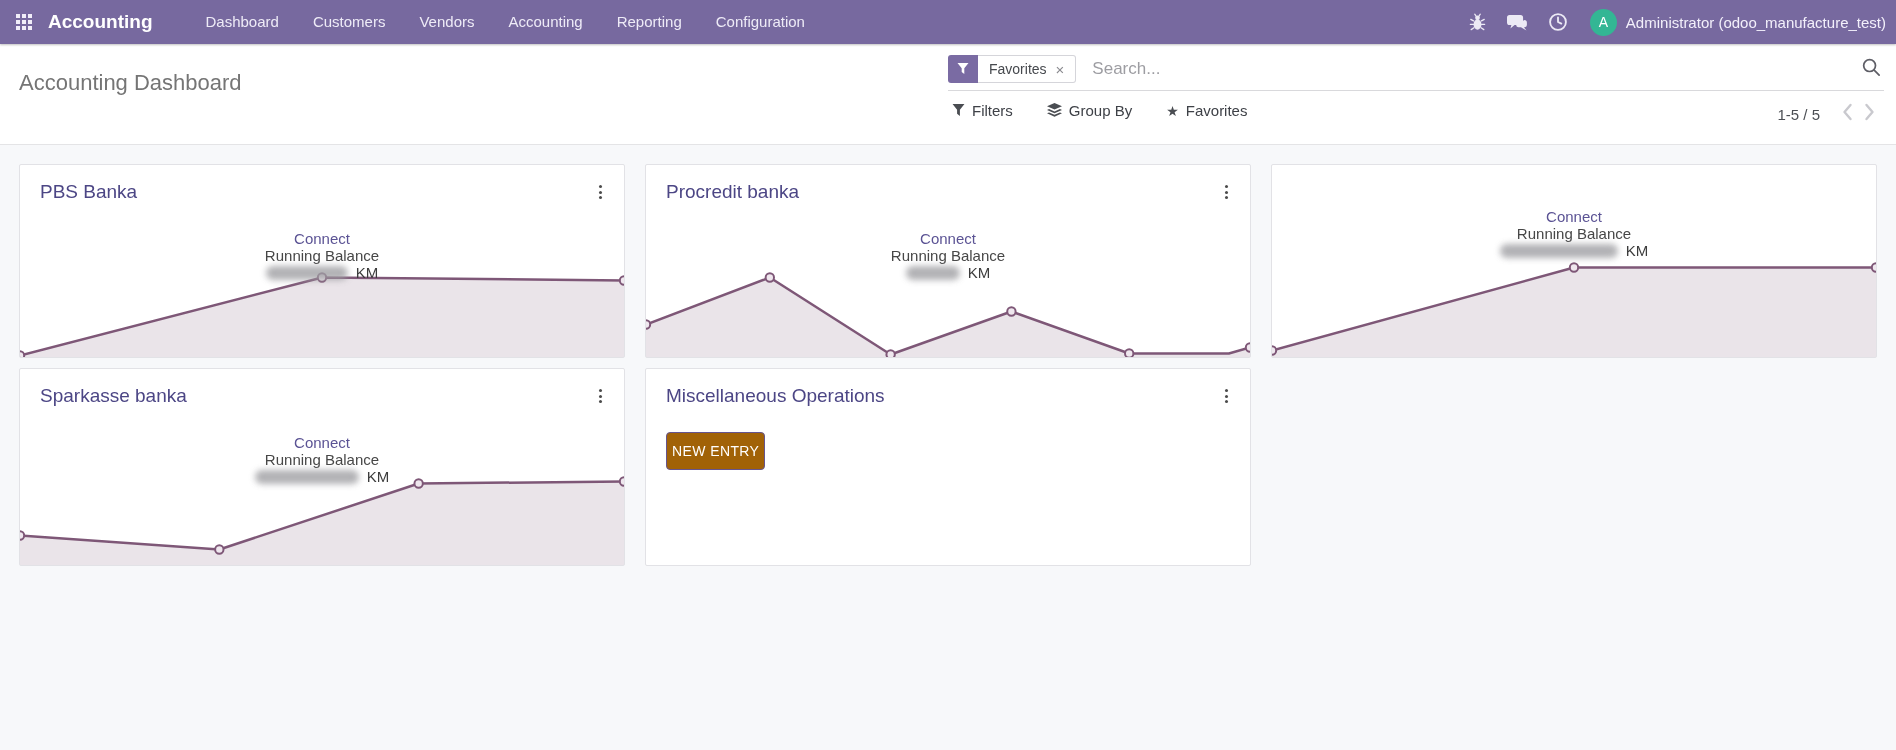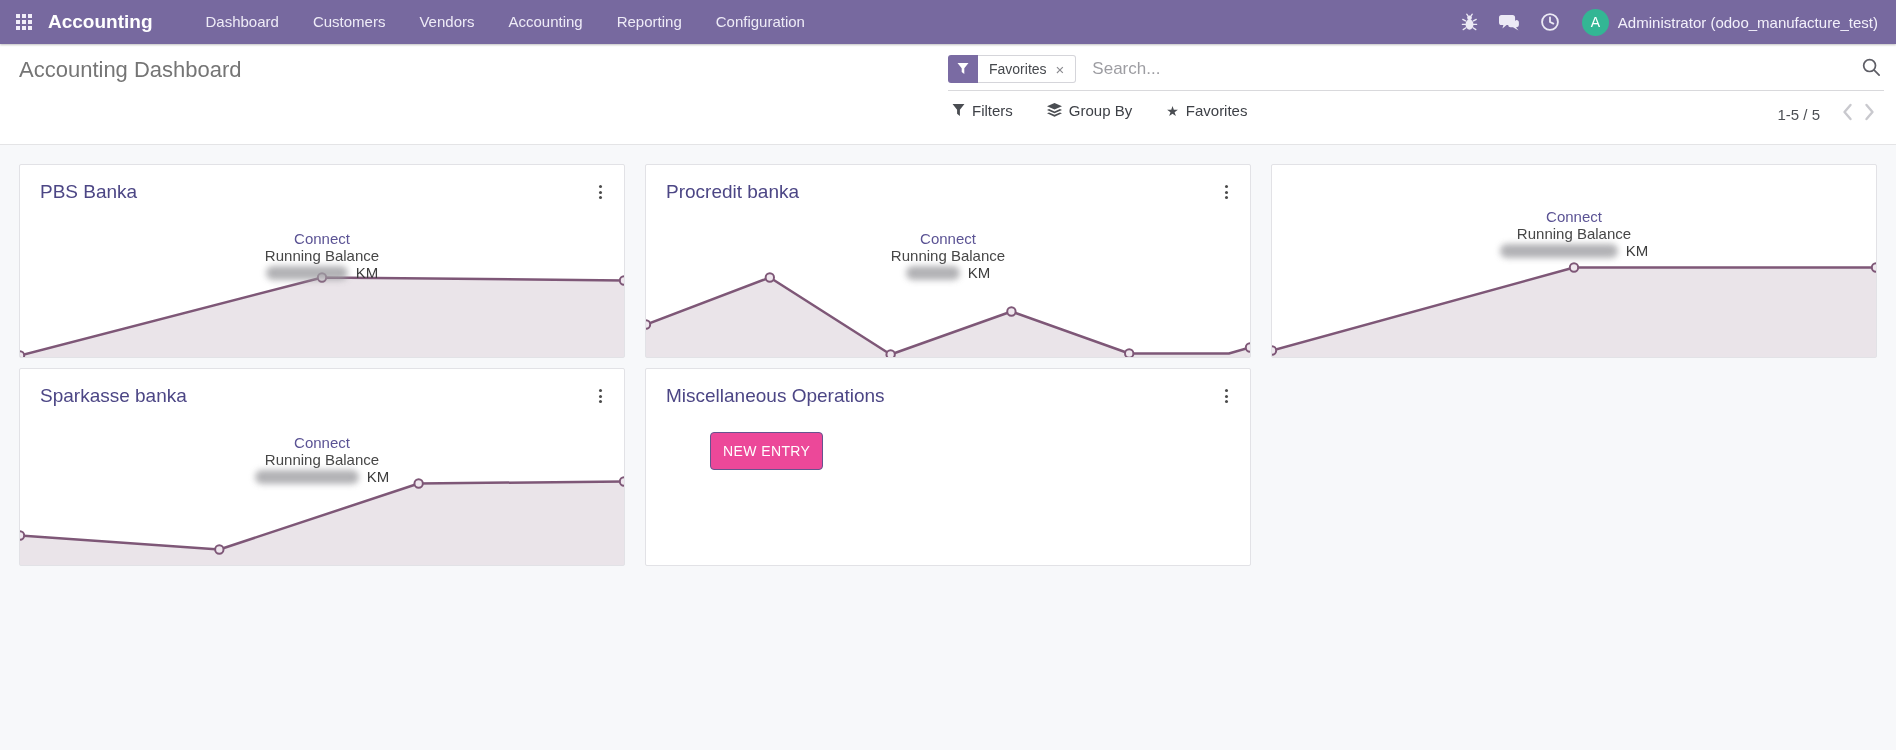--- a/index.html
+++ b/index.html
@@ -8,41 +8,41 @@
     width:1896px; height:750px;
     font-family:"Liberation Sans", sans-serif;
     background:#f7f8fa; overflow:hidden;
   }
 
   
   .navbar {
     height:44px; background:#77699f; color:#fff;
     display:flex; align-items:center;
     box-shadow:0 1px 2px rgba(0,0,0,.25);
-    position:relative; z-index:5; padding-right:18px;justify-content:center;
+    position:relative; z-index:5; padding-right:10px;justify-content:center;
   }
   .apps-btn { width:48px; display:flex; justify-content:center; align-items:center; cursor:pointer; }
   .grid-icon { display:grid; grid-template-columns:repeat(3,4px); grid-gap:2px; }
   .grid-icon i { width:4px; height:4px; background:#f1eef9; display:block; }
   .brand { font-size:19px; font-weight:bold; color:#fff; margin-right:36px; cursor:pointer; white-space:nowrap; }
   .nav-menu { display:flex; align-items:center; height:36px; }
   .nav-item { padding:0 17px; line-height:44px; font-size:15px; color:#eeebf7; cursor:pointer; white-space:nowrap; }
   .nav-right { margin-left:auto; display:flex; align-items:center; }
   .nav-icon-btn { width:40px; height:44px; display:flex; align-items:center; justify-content:center; cursor:pointer; }
   .nav-icon-btn svg { display:block; }
   .avatar {
     width:27px; height:27px; border-radius:50%; background:#33b694;
     display:flex; align-items:center; justify-content:center;
     font-size:14px; color:#fff; margin:0 9px 0 12px; flex:none;
   }
   .user-name { font-size:15px; color:#f3f0fb; white-space:nowrap; cursor:pointer; }
 
   
   .control-panel { height:101px; background:#fff; border-bottom:1px solid #e4e4e6; position:relative; }
-  .cp-title { position:absolute; left:19px; top:13px; font-size:22px; color:#757575; white-space:nowrap; }
+  .cp-title { position:absolute; left:19px; top:26px; font-size:22px; color:#757575; white-space:nowrap; }
 
   .search-area { position:absolute; left:948px; top:11px; width:936px; }
   .search-bar { display:flex; align-items:center; border-bottom:1px solid #d9d9dc; padding-bottom:7px; }
   .facet { display:flex; height:28px; margin-right:16px; flex:none; }
   .facet-icon { width:30px; background:#7a6ba3; border-radius:3px 0 0 3px; display:flex; align-items:center; justify-content:center; }
   .facet-body {
     border:1px solid #d5d5da; border-left:none; border-radius:0 3px 3px 0;
     display:flex; align-items:center; padding:0 11px; background:#fff;
   }
   .facet-label { font-size:14px; color:#46494e; }
@@ -74,23 +74,23 @@
   .kebab i { width:3px; height:3px; border-radius:50%; background:#4b4b4b; margin:1.2px 0; }
   .card-info { display:flex; justify-content:flex-end; align-items:center; margin-top:27px; position:relative; z-index:2;flex-direction:column; }
   .connect { color:#5b5394; font-size:15px; cursor:pointer; }
   .rb-label { color:#474747; font-size:15px; }
   .amount { display:flex; align-items:center; font-size:15px; color:#3c3c3c; }
   .blur { height:14px; border-radius:7px; background:#9f9fa3; filter:blur(3px); opacity:.8; margin-right:8px; }
   .bw-0 { width:82px; } .bw-1 { width:54px; } .bw-2 { width:118px; } .bw-3 { width:104px; }
   .spark { position:absolute; left:0; right:0; bottom:0; height:112px; z-index:1; }
   .spark svg { width:100%; height:112px; display:block; }
   .btn-primary {
-    display:inline-block; background:#ec4899; color:#fff; border:1px solid #65548f;
+    display:inline-block; background:#a16207; color:#fff; border:1px solid #65548f;
     border-radius:4px; font-size:14px; font-family:inherit; letter-spacing:.4px;
-    padding:10px 12px; margin-top:25px; cursor:pointer;margin-left:44px;
+    padding:10px 5px; margin-top:25px; cursor:pointer;
   }
 </style>
 </head>
 <body>
 
 <div class="navbar">
   <div class="apps-btn">
     <span class="grid-icon">
         <i></i>
         <i></i>

